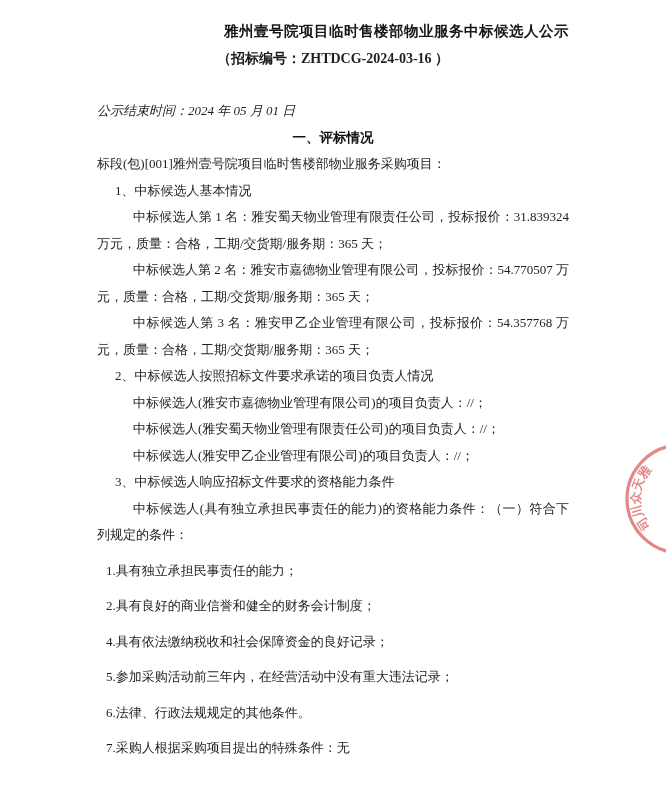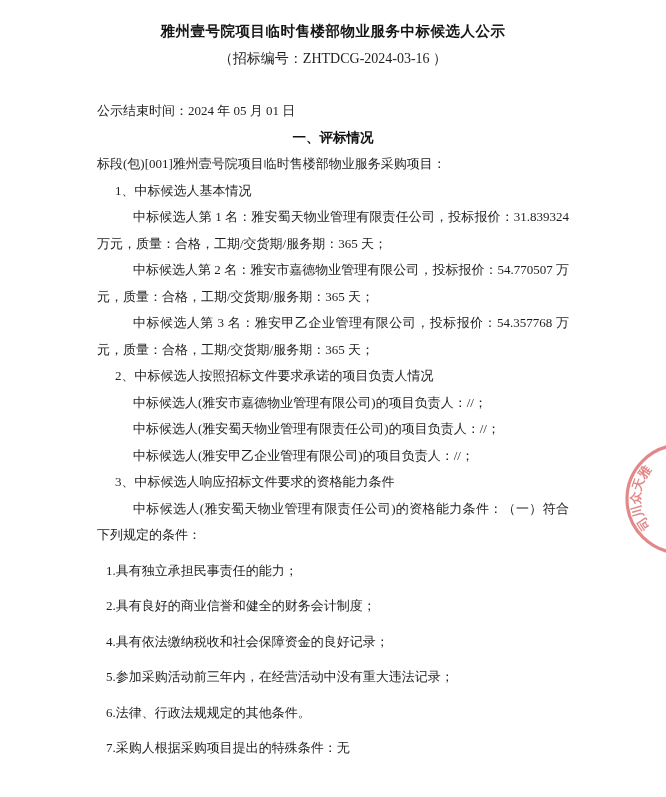--- a/index.html
+++ b/index.html
@@ -15,36 +15,37 @@
   }
   .content {
     position: absolute;
     left: 97px;
     top: 18px;
     width: 472px;
   }
   .doc-title {
     font-size: 14.5px;
     line-height: 27px;
-    text-align: center;
+    text-align: right;
     font-weight: 600;
     letter-spacing: 0.5px;
     color: #161616;
   }
   .doc-subtitle {
     font-size: 14px;
     line-height: 27px;
     text-align: center;
-    font-weight: 400;
+    font-weight: 700;
     color: #1e1e1e;
   }
   .meta-line {
     margin-top: 26px;
     font-size: 13px;
     line-height: 26.5px;
+    font-style: italic;
   }
   .section-heading {
     font-size: 13.5px;
     line-height: 26.5px;
     font-weight: bold;
     color: #121212;
     text-align: center;
   }
   .body-line {
     font-size: 13px;
@@ -101,21 +102,21 @@
     <p class="para">中标候选人第 3 名：雅安甲乙企业管理有限公司，投标报价：54.357768 万元，质量：合格，工期/交货期/服务期：365 天；</p>
 
     <p class="body-line indent-1">2、中标候选人按照招标文件要求承诺的项目负责人情况</p>
 
     <p class="para">中标候选人(雅安市嘉德物业管理有限公司)的项目负责人：//；</p>
     <p class="para">中标候选人(雅安蜀天物业管理有限责任公司)的项目负责人：//；</p>
     <p class="para">中标候选人(雅安甲乙企业管理有限公司)的项目负责人：//；</p>
 
     <p class="body-line indent-1">3、中标候选人响应招标文件要求的资格能力条件</p>
 
-    <p class="para">中标候选人(雅安蜀天物业管理有限责任公司)的资格能力条件：（一）符合下列规定的条件：</p>
+    <p class="para">中标候选人(具有独立承担民事责任的能力)的资格能力条件：（一）符合下列规定的条件：</p>
 
     <p class="cond-line">1.具有独立承担民事责任的能力；</p>
     <p class="cond-line">2.具有良好的商业信誉和健全的财务会计制度；</p>
     <p class="cond-line">4.具有依法缴纳税收和社会保障资金的良好记录；</p>
     <p class="cond-line">5.参加采购活动前三年内，在经营活动中没有重大违法记录；</p>
     <p class="cond-line">6.法律、行政法规规定的其他条件。</p>
     <p class="cond-line">7.采购人根据采购项目提出的特殊条件：无</p>
 
     <p class="joint-note">（二）本项目不允许联合体参加。；</p>
   </div>

